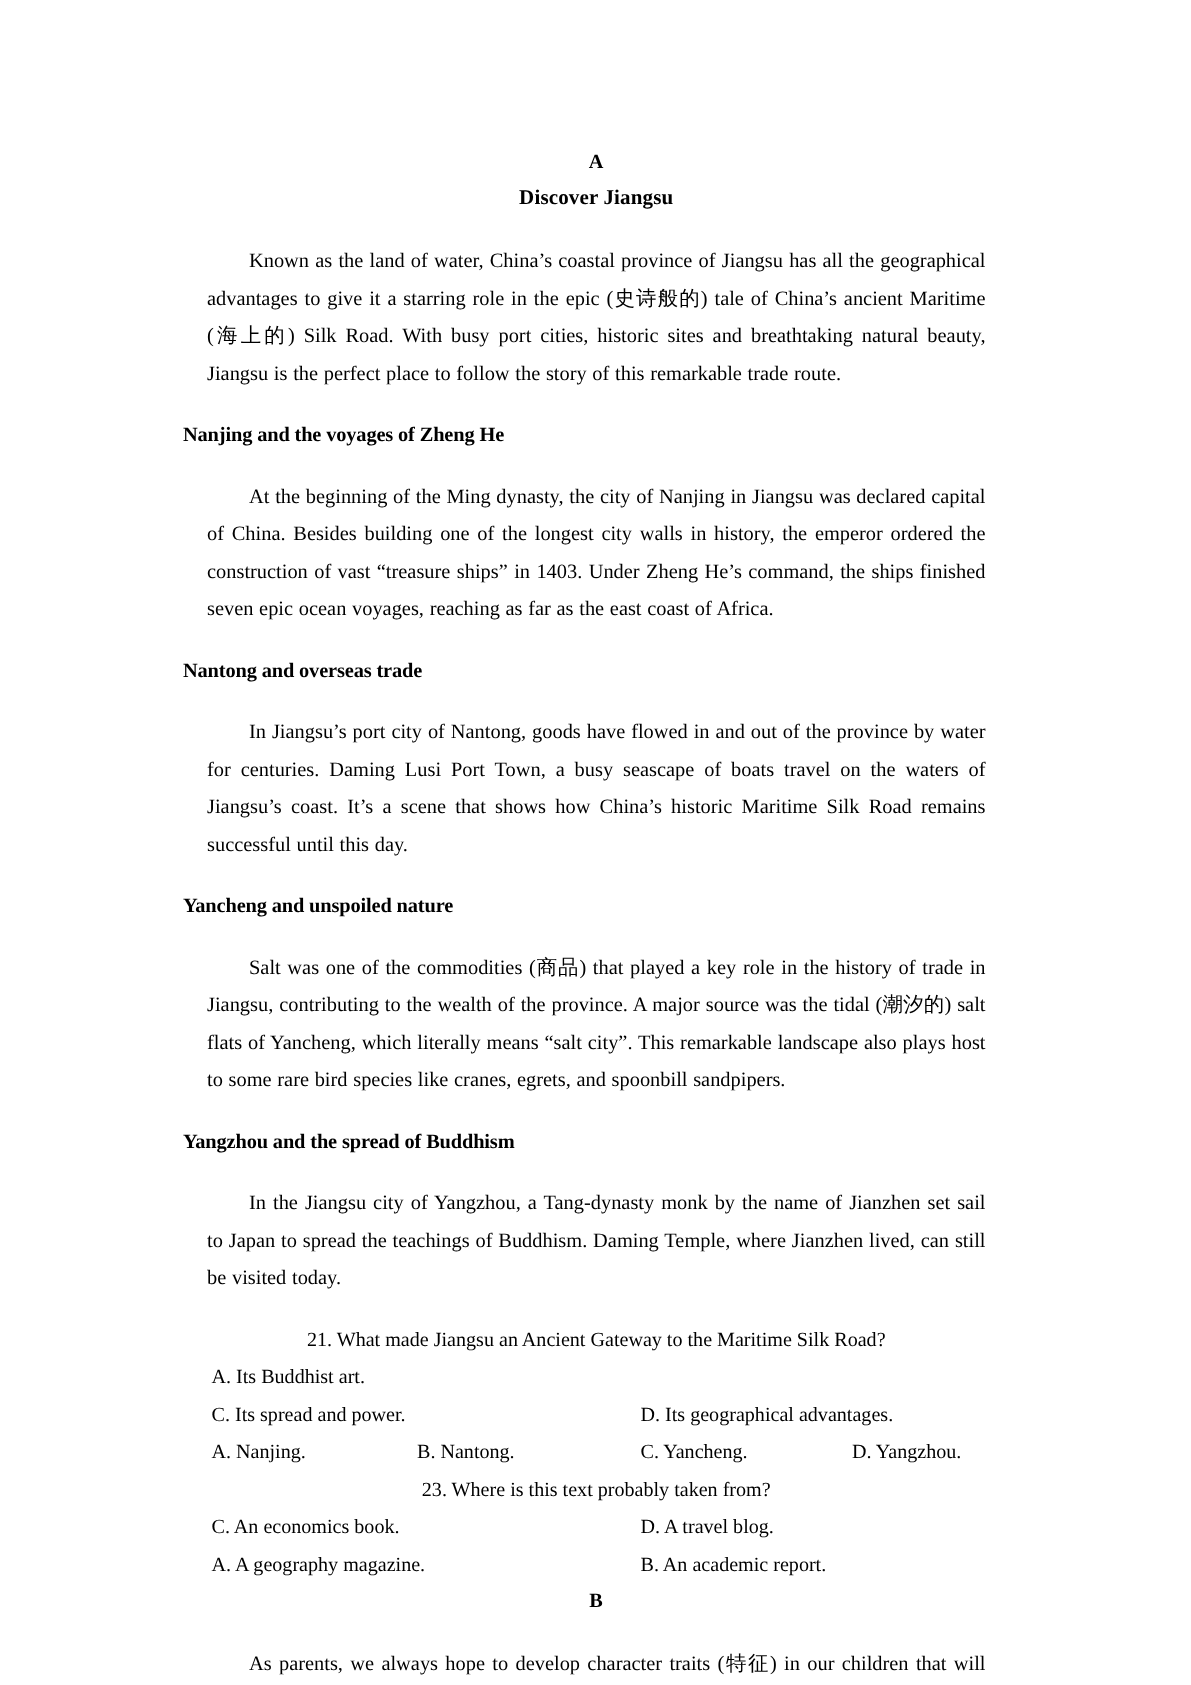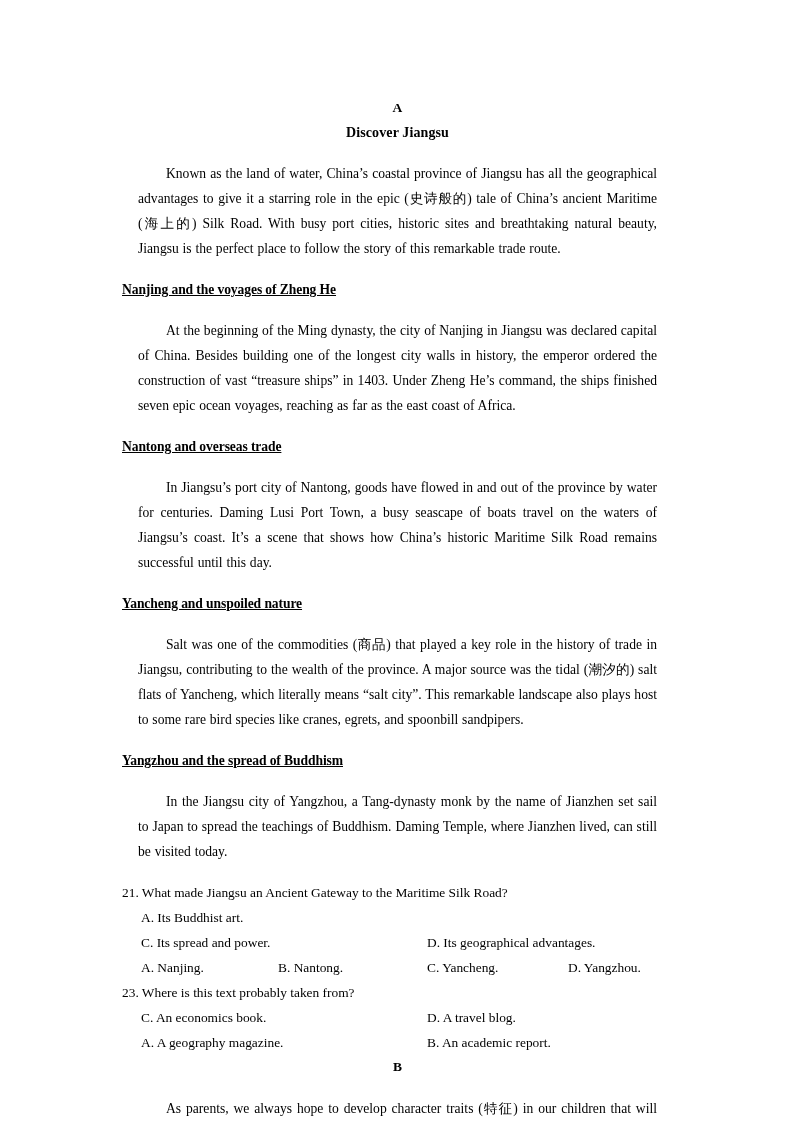--- a/index.html
+++ b/index.html
@@ -49,27 +49,26 @@
     text-indent: 28px;
     word-spacing: 0.4px;
   }
   .sub-head {
     font-size: 13.6px;
     line-height: 25px;
     margin: 0;
     font-weight: bold;
     text-align: left;
     letter-spacing: -0.1px;
-    text-decoration: underline;
   }
   .question {
     font-size: 13.4px;
     line-height: 25px;
     margin: 0;
-    text-align: left;
+    text-align: center;
     font-family: Liberation Serif, serif;
   }
   .opt-row {
     font-size: 13.4px;
     line-height: 25px;
     margin: 0;
     position: relative;
     height: 25px;
     white-space: nowrap;
   }

